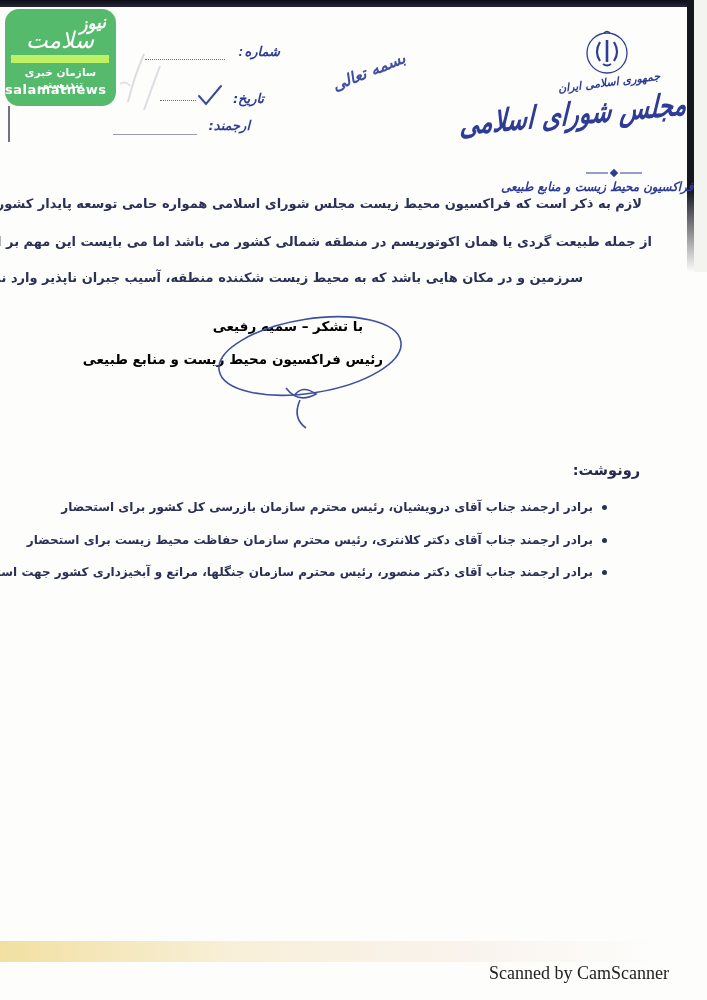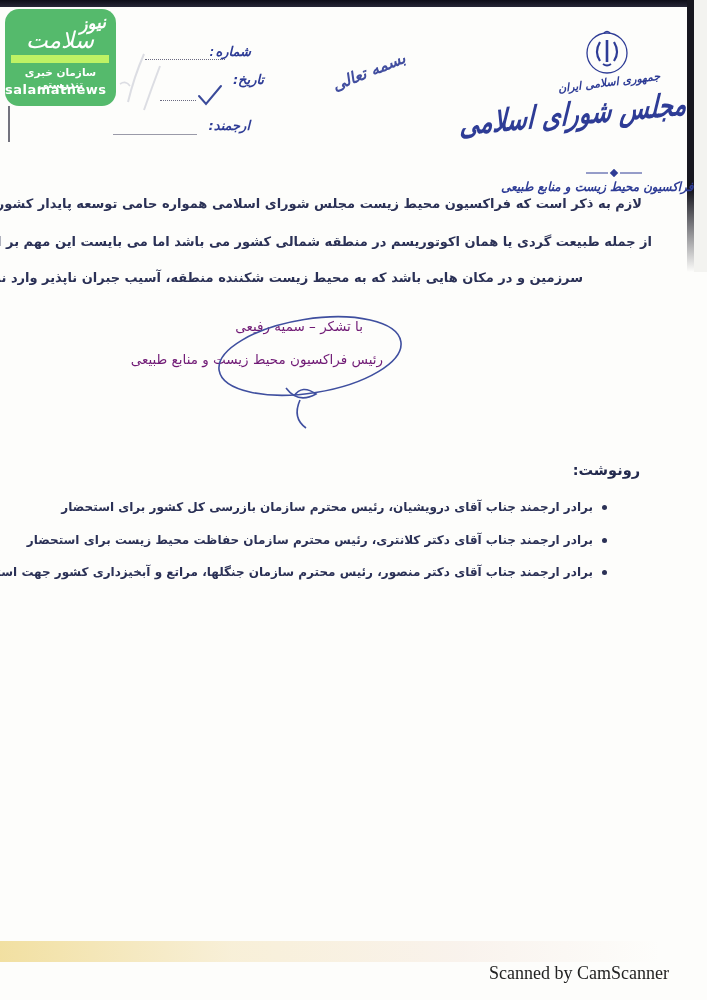--- a/index.html
+++ b/index.html
@@ -43,21 +43,21 @@
   .ref{position:absolute;color:#2e3c96;font-weight:bold;font-style:italic;font-size:13px;white-space:nowrap;}
   .ref-line{position:absolute;border-bottom:1.4px dotted #6a6a80;height:1px;}
   .ref-line-solid{position:absolute;border-bottom:1px solid #9a9aa8;height:1px;}
   
   .besm{position:absolute;left:330px;top:62px;font-size:16px;font-weight:bold;font-style:italic;
     color:#2e3c96;transform:rotate(-22deg);letter-spacing:-1px;opacity:.9;}
   
   .body-line{position:absolute;direction:rtl;white-space:nowrap;
     font-size:13px;font-weight:600;color:#2b3156;letter-spacing:0;}
   
-  .sig-line{position:absolute;direction:rtl;white-space:nowrap;font-weight:normal;font-size:13.5px;color:#701a75;}
+  .sig-line{position:absolute;direction:rtl;white-space:nowrap;font-weight:bold;font-size:13.5px;color:#000000;}
   
   .cc-label{position:absolute;direction:rtl;font-weight:bold;font-size:14.5px;color:#232a4e;}
   .cc-item{position:absolute;direction:rtl;white-space:nowrap;font-size:12px;font-weight:600;color:#2b3156;
     display:flex;align-items:center;gap:9px;}
   .cc-bullet{width:5px;height:5px;border-radius:50%;background:#2b3156;flex:0 0 auto;}
   
   .scan-credit{position:absolute;left:489px;top:963px;font-family:"Liberation Serif","DejaVu Serif",serif;
     font-size:18px;color:#222;}
   svg{display:block;}
   .abs{position:absolute;}
@@ -96,24 +96,24 @@
   </svg>
   <div class="lh-country">جمهوری اسلامی ایران</div>
   <div class="lh-assembly" dir="rtl">مجلس شورای اسلامی</div>
   <svg class="lh-divider" width="56" height="8" viewBox="0 0 56 8">
     <line x1="0" y1="4" x2="22" y2="4" stroke="#2e3c96" stroke-width="1"></line>
     <rect x="25" y="1" width="6" height="6" transform="rotate(45 28 4)" fill="#2e3c96"></rect>
     <line x1="34" y1="4" x2="56" y2="4" stroke="#2e3c96" stroke-width="1"></line>
   </svg>
   <div class="lh-faction" dir="rtl">فراکسیون محیط زیست و منابع طبیعی</div>
 
-  <div class="ref" style="right:456px;top:44px;font-family:Liberation Mono, monospace;" dir="rtl">شماره:</div>
+  <div class="ref" style="right:427px;top:44px;font-family:Liberation Mono, monospace;" dir="rtl">شماره:</div>
   <div class="ref-line" style="left:145px;top:58px;width:80px;"></div>
 
-  <div class="ref" style="right:443px;top:72px;" dir="rtl">تاریخ:</div>
+  <div class="ref" style="right:443px;top:91px;" dir="rtl">تاریخ:</div>
   <div class="ref-line" style="left:160px;top:99px;width:36px;"></div>
   <svg class="abs" style="left:196px;top:83px;" width="28" height="24" viewBox="0 0 28 24">
     <path d="M3 13 L10 21 L25 3" stroke="#3a4a9a" stroke-width="2" fill="none" stroke-linecap="round"></path>
   </svg>
 
   <div class="ref" style="right:457px;top:118px;" dir="rtl">ارجمند:</div>
   <div class="ref-line-solid" style="left:113px;top:133px;width:84px;"></div>
 
   <div class="besm" dir="rtl">بسمه تعالی</div>
 

